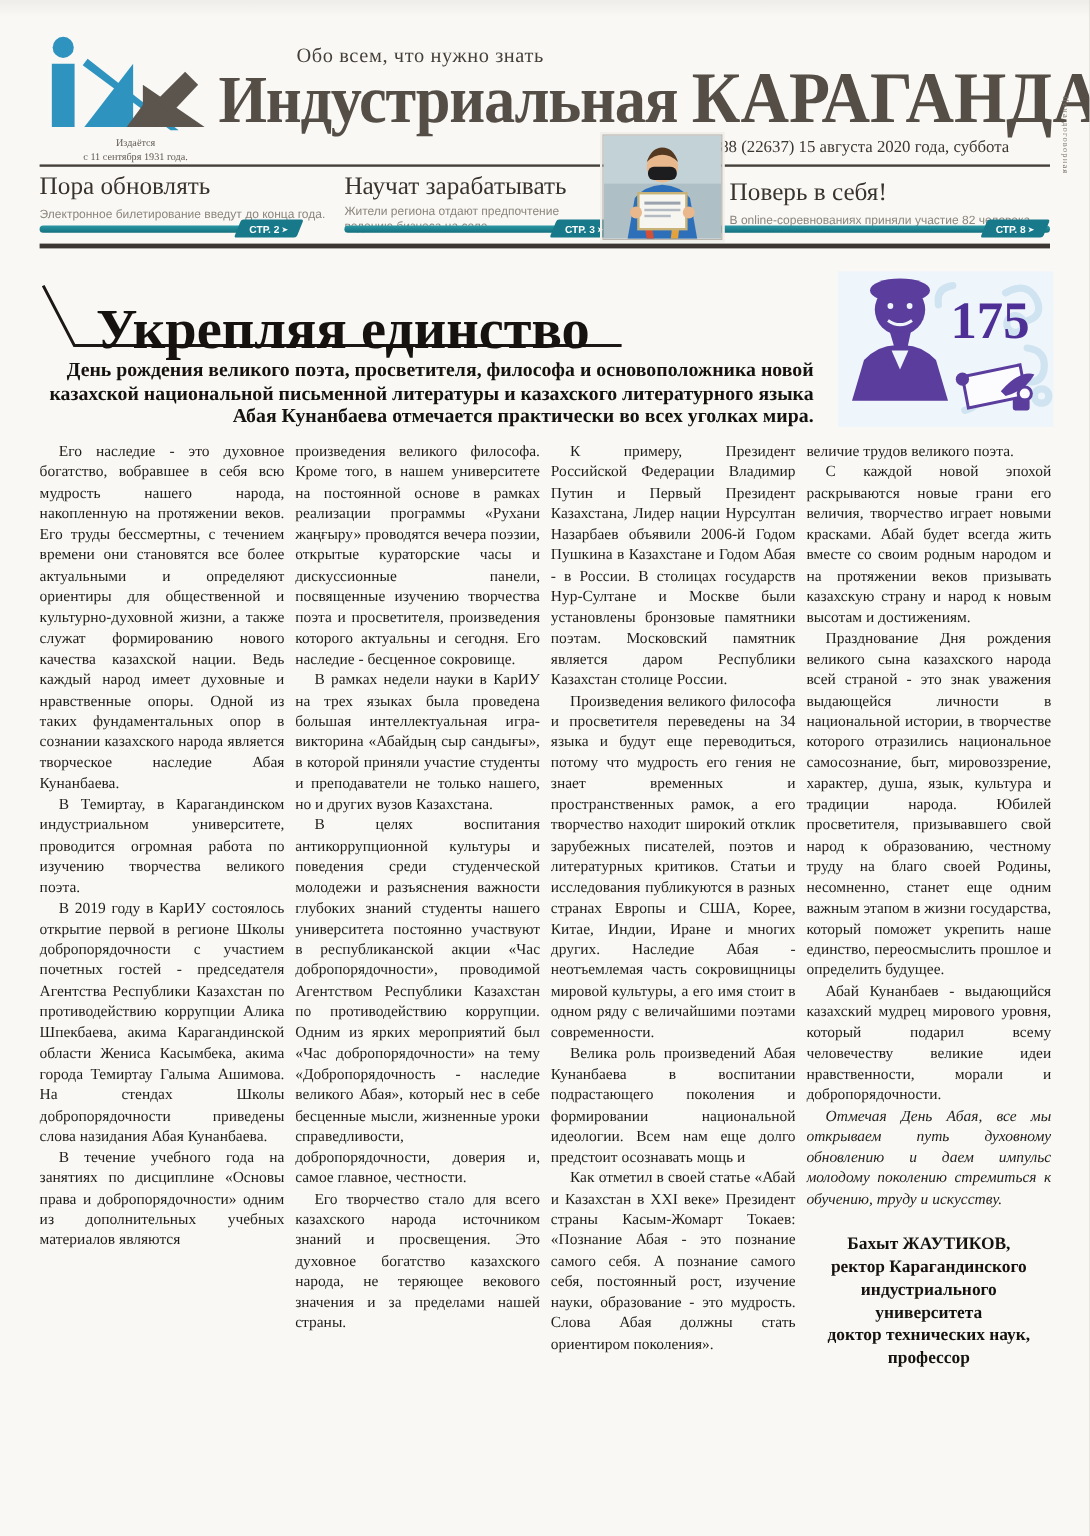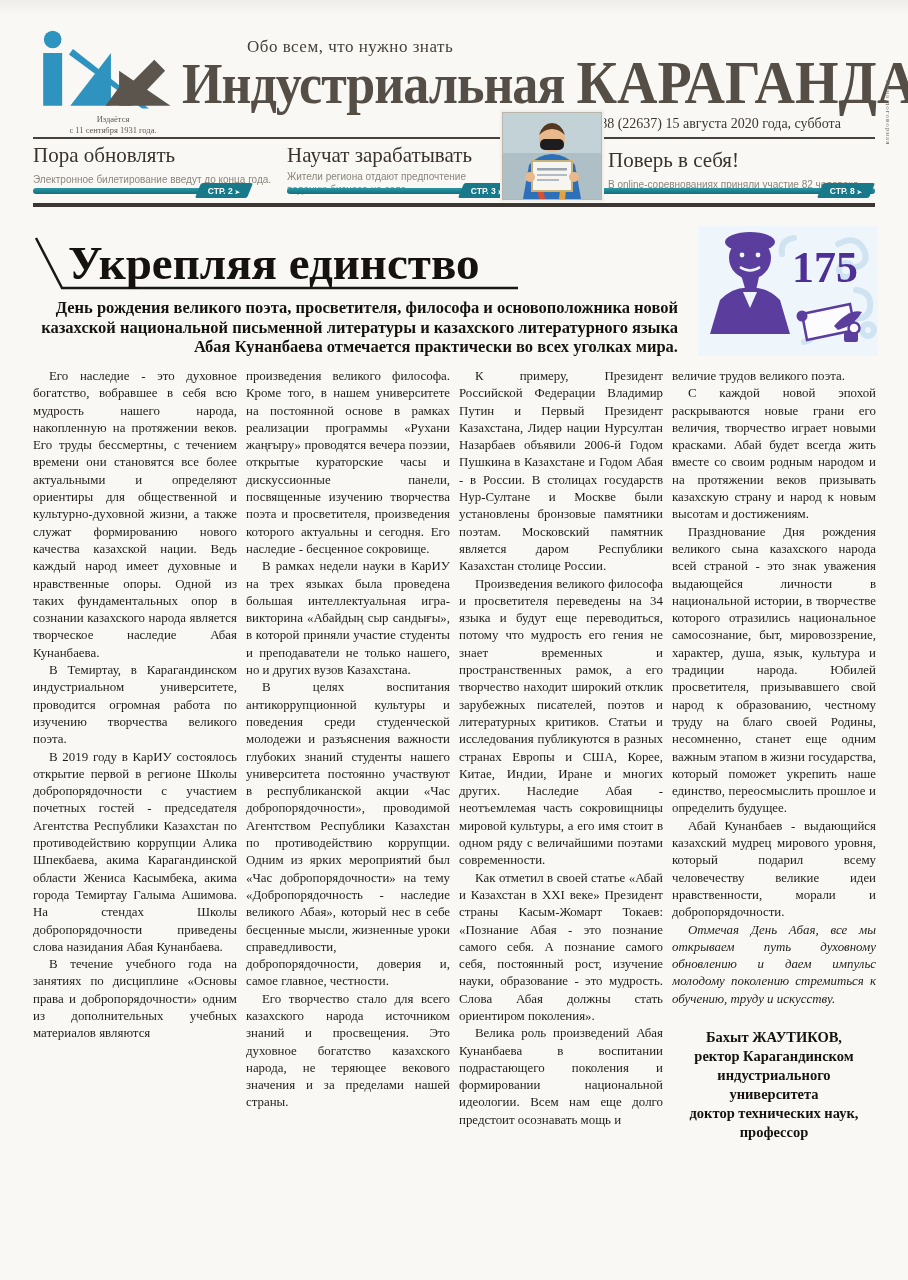--- a/index.html
+++ b/index.html
@@ -20,21 +20,21 @@
   .rule-thick{background:#3b3631;height:3.5px;}
   .teaser-title{font-size:21px;color:#39332d;font-weight:normal;margin:0;}
   .teaser-sub{font-family:"Liberation Sans",sans-serif;font-size:10px;color:#8b857c;line-height:13px;}
   .bar{height:6px;border-radius:3px;background:linear-gradient(180deg,#2b97a4,#15707e);}
   .page-tab{position:absolute;height:15px;background:#17798a;transform:skewX(-22deg);
             border-radius:2px;display:flex;align-items:center;justify-content:center;}
   .page-tab .inner{transform:skewX(22deg);color:#fff;font-family:"Liberation Sans",sans-serif;
             font-size:8.5px;font-weight:bold;white-space:nowrap;display:flex;gap:2px;align-items:center;}
   .photo-frame{border:1px solid #b9b4ac;box-shadow:0 0 0 2px #f1efe9;}
   
-  .headline{font-size:47px;font-weight:bold;color:#15120f;margin:4px;white-space:nowrap;}
+  .headline{font-size:47px;font-weight:bold;color:#15120f;margin:16px;white-space:nowrap;}
   .lead{font-size:16.5px;font-weight:bold;line-height:19.5px;color:#16130f;margin:0;text-align:right;}
   .badge-175{font-size:44px;font-weight:bold;color:#4d2f96;}
   
   .columns{display:flex;gap:9px;}
   .col{width:204px;flex:none;font-size:12.9px;line-height:17.3px;text-align:justify;color:#211d19;overflow:hidden;}
   .col p{margin:0;text-indent:16px;}
   .col p.cont{text-indent:0;}
   .col p.outro{font-style:italic;}
   .signature{margin-top:20px;text-align:center;font-weight:bold;font-size:14.5px;line-height:19px;color:#16130f;}
   .signature span{display:block;}
@@ -164,32 +164,32 @@
     </div>
     <div class="col">
       <p class="cont">произведения великого философа. Кроме того, в нашем университете на постоянной основе в рамках реализации программы «Рухани жаңғыру» проводятся вечера поэзии, открытые кураторские часы и дискуссионные панели, посвященные изучению творчества поэта и просветителя, произведения которого актуальны и сегодня. Его наследие - бесценное сокровище.</p>
       <p>В рамках недели науки в КарИУ на трех языках была проведена большая интеллектуальная игра-викторина «Абайдың сыр сандығы», в которой приняли участие студенты и преподаватели не только нашего, но и других вузов Казахстана.</p>
       <p>В целях воспитания антикоррупционной культуры и поведения среди студенческой молодежи и разъяснения важности глубоких знаний студенты нашего университета постоянно участвуют в республиканской акции «Час добропорядочности», проводимой Агентством Республики Казахстан по противодействию коррупции. Одним из ярких мероприятий был «Час добропорядочности» на тему «Добропорядочность - наследие великого Абая», который нес в себе бесценные мысли, жизненные уроки справедливости, добропорядочности, доверия и, самое главное, честности.</p>
       <p>Его творчество стало для всего казахского народа источником знаний и просвещения. Это духовное богатство казахского народа, не теряющее векового значения и за пределами нашей страны.</p>
     </div>
     <div class="col">
       <p>К примеру, Президент Российской Федерации Владимир Путин и Первый Президент Казахстана, Лидер нации Нурсултан Назарбаев объявили 2006-й Годом Пушкина в Казахстане и Годом Абая - в России. В столицах государств Нур-Султане и Москве были установлены бронзовые памятники поэтам. Московский памятник является даром Республики Казахстан столице России.</p>
       <p>Произведения великого философа и просветителя переведены на 34 языка и будут еще переводиться, потому что мудрость его гения не знает временных и пространственных рамок, а его творчество находит широкий отклик зарубежных писателей, поэтов и литературных критиков. Статьи и исследования публикуются в разных странах Европы и США, Корее, Китае, Индии, Иране и многих других. Наследие Абая - неотъемлемая часть сокровищницы мировой культуры, а его имя стоит в одном ряду с величайшими поэтами современности.</p>
+      <p>Велика роль произведений Абая Кунанбаева в воспитании подрастающего поколения и формировании национальной идеологии. Всем нам еще долго предстоит осознавать мощь и</p>
       <p>Как отметил в своей статье «Абай и Казахстан в XXI веке» Президент страны Касым-Жомарт Токаев: «Познание Абая - это познание самого себя. А познание самого себя, постоянный рост, изучение науки, образование - это мудрость. Слова Абая должны стать ориентиром поколения».</p>
-      <p>Велика роль произведений Абая Кунанбаева в воспитании подрастающего поколения и формировании национальной идеологии. Всем нам еще долго предстоит осознавать мощь и</p>
     </div>
     <div class="col">
       <p class="cont">величие трудов великого поэта.</p>
       <p>С каждой новой эпохой раскрываются новые грани его величия, творчество играет новыми красками. Абай будет всегда жить вместе со своим родным народом и на протяжении веков призывать казахскую страну и народ к новым высотам и достижениям.</p>
       <p>Празднование Дня рождения великого сына казахского народа всей страной - это знак уважения выдающейся личности в национальной истории, в творчестве которого отразились национальное самосознание, быт, мировоззрение, характер, душа, язык, культура и традиции народа. Юбилей просветителя, призывавшего свой народ к образованию, честному труду на благо своей Родины, несомненно, станет еще одним важным этапом в жизни государства, который поможет укрепить наше единство, переосмыслить прошлое и определить будущее.</p>
       <p>Абай Кунанбаев - выдающийся казахский мудрец мирового уровня, который подарил всему человечеству великие идеи нравственности, морали и добропорядочности.</p>
       <p class="outro">Отмечая День Абая, все мы открываем путь духовному обновлению и даем импульс молодому поколению стремиться к обучению, труду и искусству.</p>
       <div class="signature">
         <span>Бахыт ЖАУТИКОВ,</span>
-        <span>ректор Карагандинском</span>
+        <span>ректор Карагандинского</span>
         <span>индустриального</span>
         <span>университета</span>
         <span>доктор технических наук,</span>
         <span>профессор</span>
       </div>
     </div>
   </div>
 
 </div>
 

